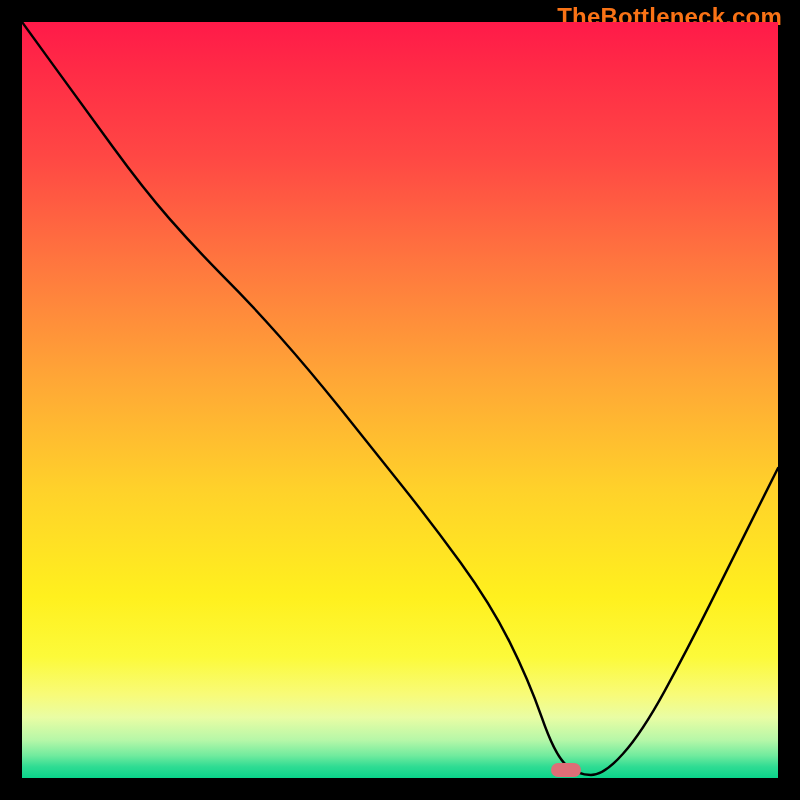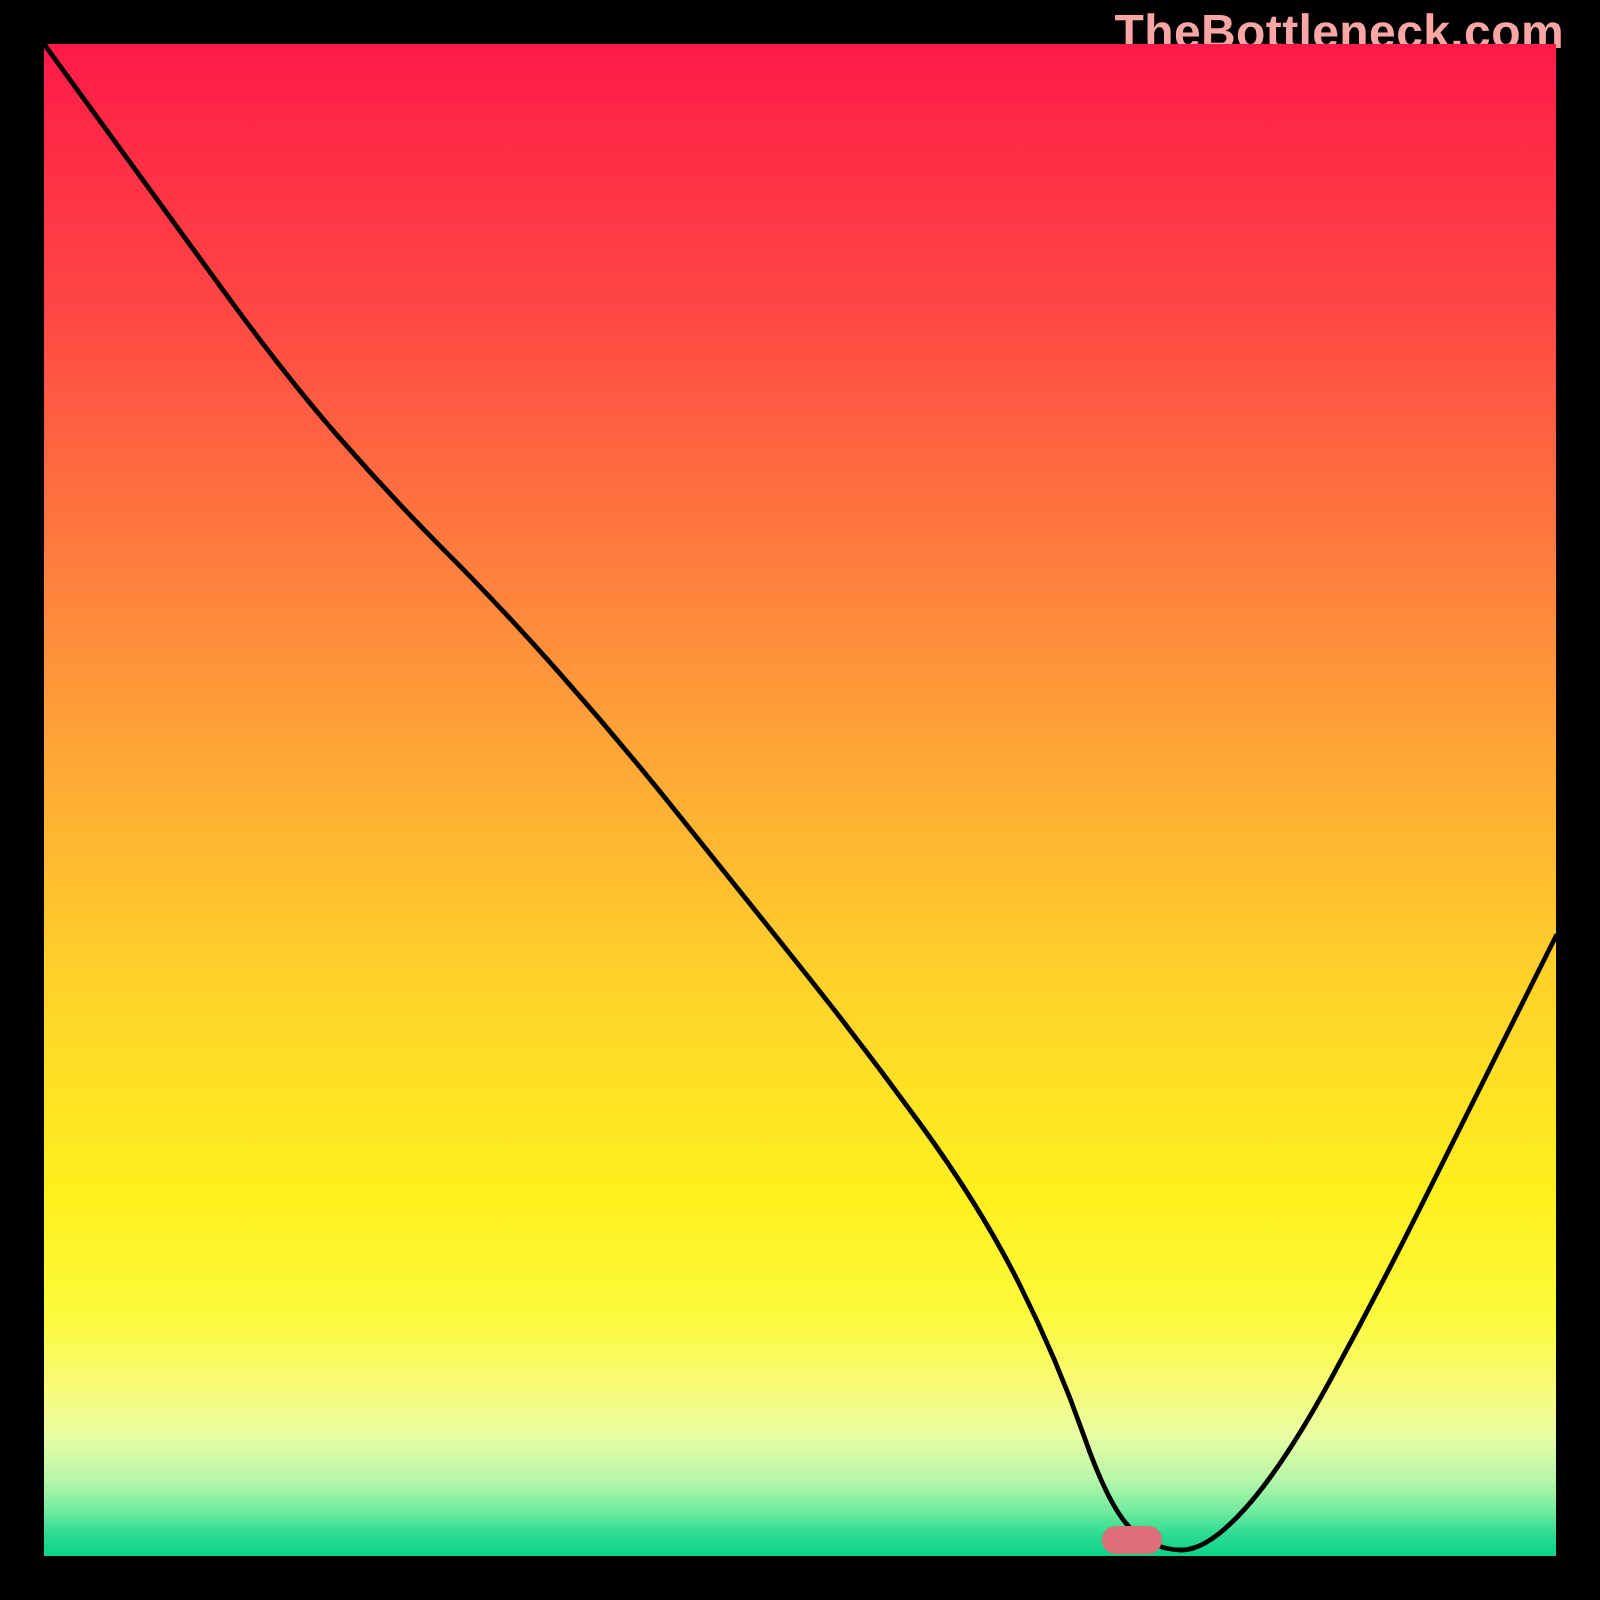--- a/index.html
+++ b/index.html
@@ -18,21 +18,21 @@
     height: 800px;
     background: #000;
   }
   .watermark {
     position: absolute;
     top: 3px;
     right: 18px;
     font-family: Arial, Helvetica, sans-serif;
     font-size: 24px;
     font-weight: 600;
-    color: #fca5a5;
+    color: #f97316;
     letter-spacing: 0.2px;
   }
   .plot {
     position: absolute;
     left: 22px;
     top: 22px;
     width: 756px;
     height: 756px;
     overflow: hidden;
   }

